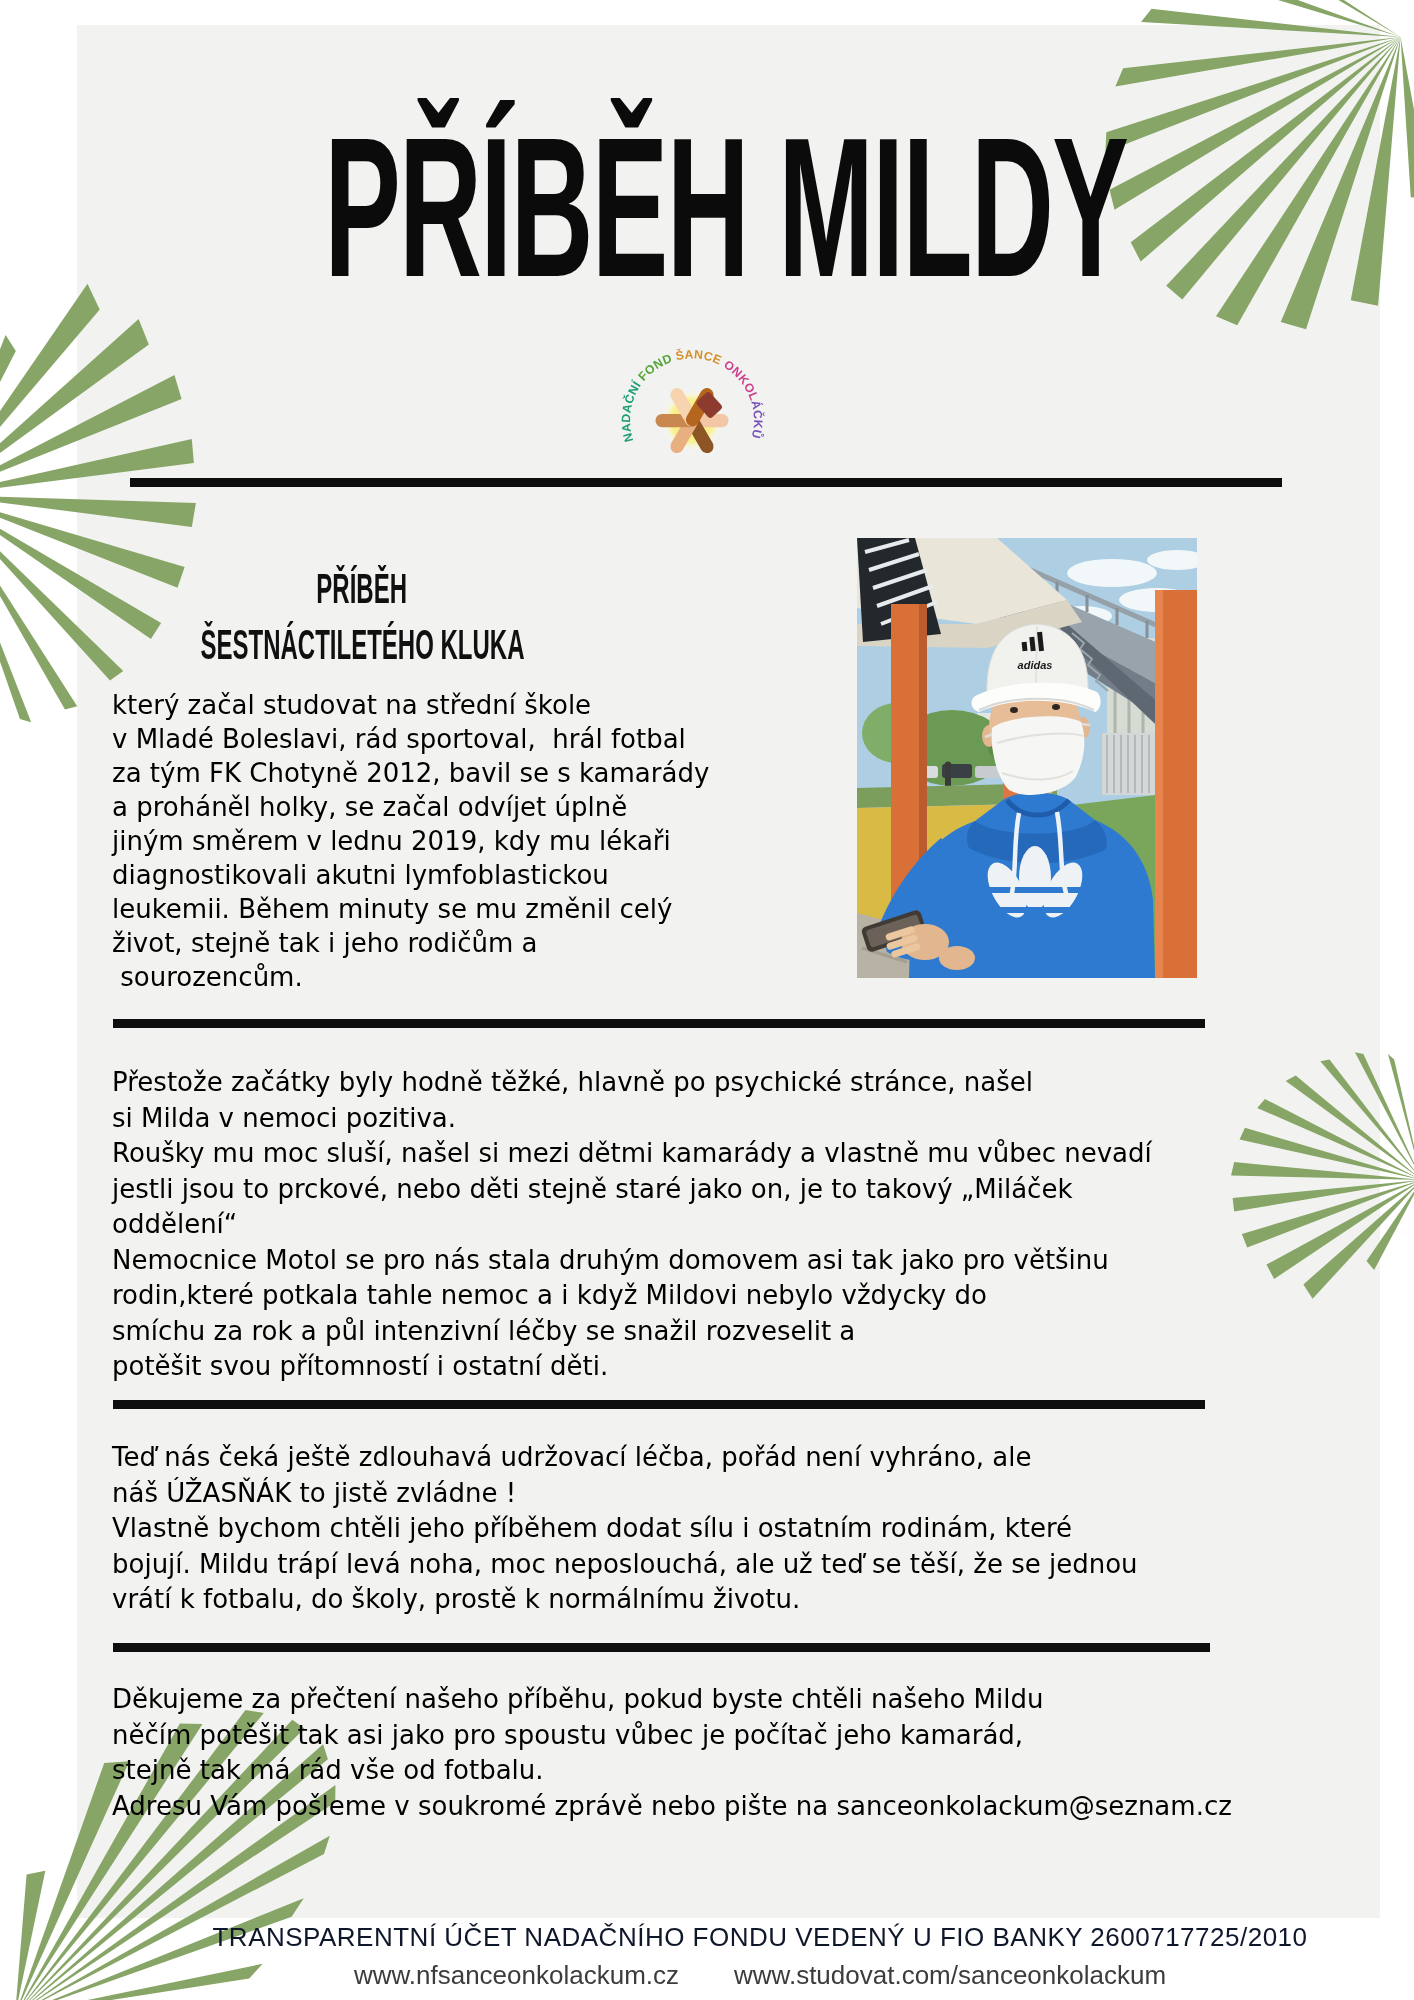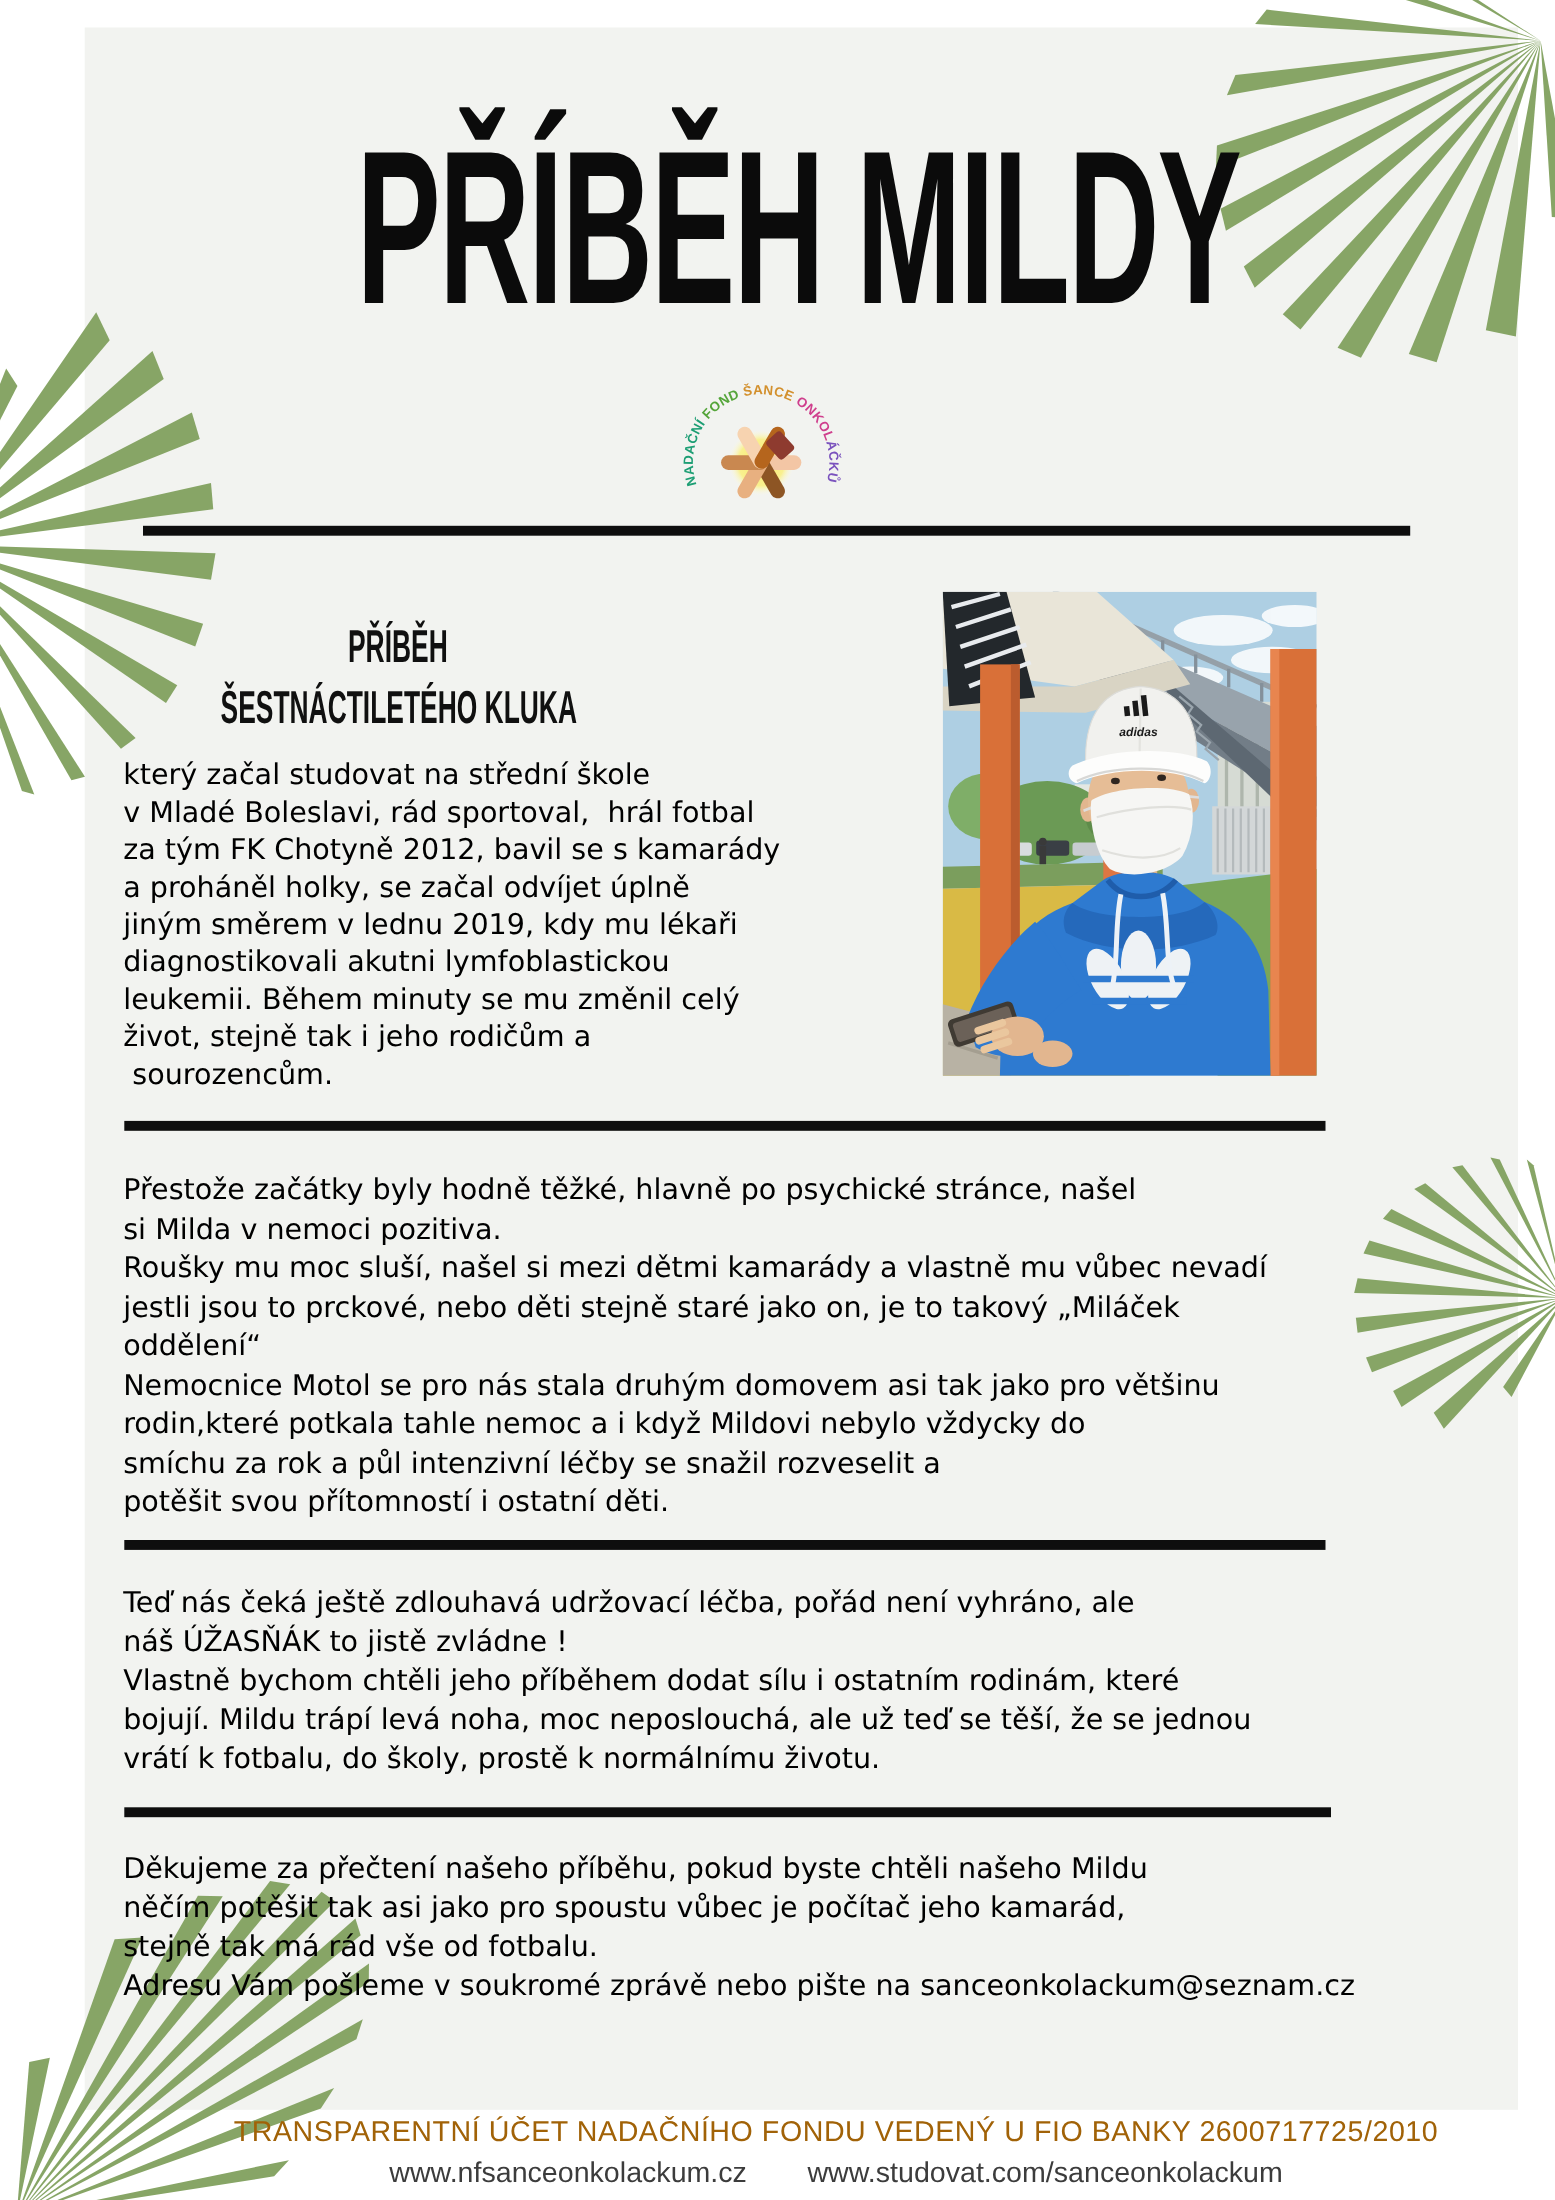--- a/index.html
+++ b/index.html
@@ -19,21 +19,21 @@
   .sep1{left:130px;top:478px;width:1152px;}
   .sep2{left:113px;top:1019px;width:1092px;}
   .sep3{left:113px;top:1400px;width:1092px;}
   .sep4{left:113px;top:1643px;width:1097px;}
   .para{position:absolute;left:112px;color:#000000;font-family:"DejaVu Sans","Liberation Sans",sans-serif;
         font-size:26px;line-height:35.5px;white-space:pre-wrap;}
   .para1{top:688px;width:700px;line-height:34px;}
   .para2{top:1065px;width:1270px;}
   .para3{top:1440px;width:1270px;}
   .para4{top:1682px;width:1270px;}
-  .footer-line1{left:110px;top:1922px;width:1300px;text-align:center;color:#a16207;
+  .footer-line1{left:110px;top:1922px;width:1300px;text-align:center;color:#0f172a;
                 font-size:26px;letter-spacing:0.5px;white-space:nowrap;}
   .footer-line2{left:110px;top:1960px;width:1300px;display:flex;justify-content:center;gap:55px;
                 color:#3c3c3c;font-size:26px;}
   .leaf{position:absolute;overflow:visible;}
   .leaf-tl{left:-66px;top:255px;width:266px;height:480px;}
   .leaf-tr{left:1095px;top:-60px;width:360px;height:420px;transform:rotate(138deg);}
   .leaf-rm{left:1228px;top:1045px;width:200px;height:270px;transform:rotate(180deg);}
   .leaf-bl{left:-50px;top:1735px;width:430px;height:290px;transform:rotate(-42deg);}
   .logo-svg{left:609px;top:332px;width:166px;height:166px;}
   .photo-svg{left:857px;top:538px;width:340px;height:440px;}

